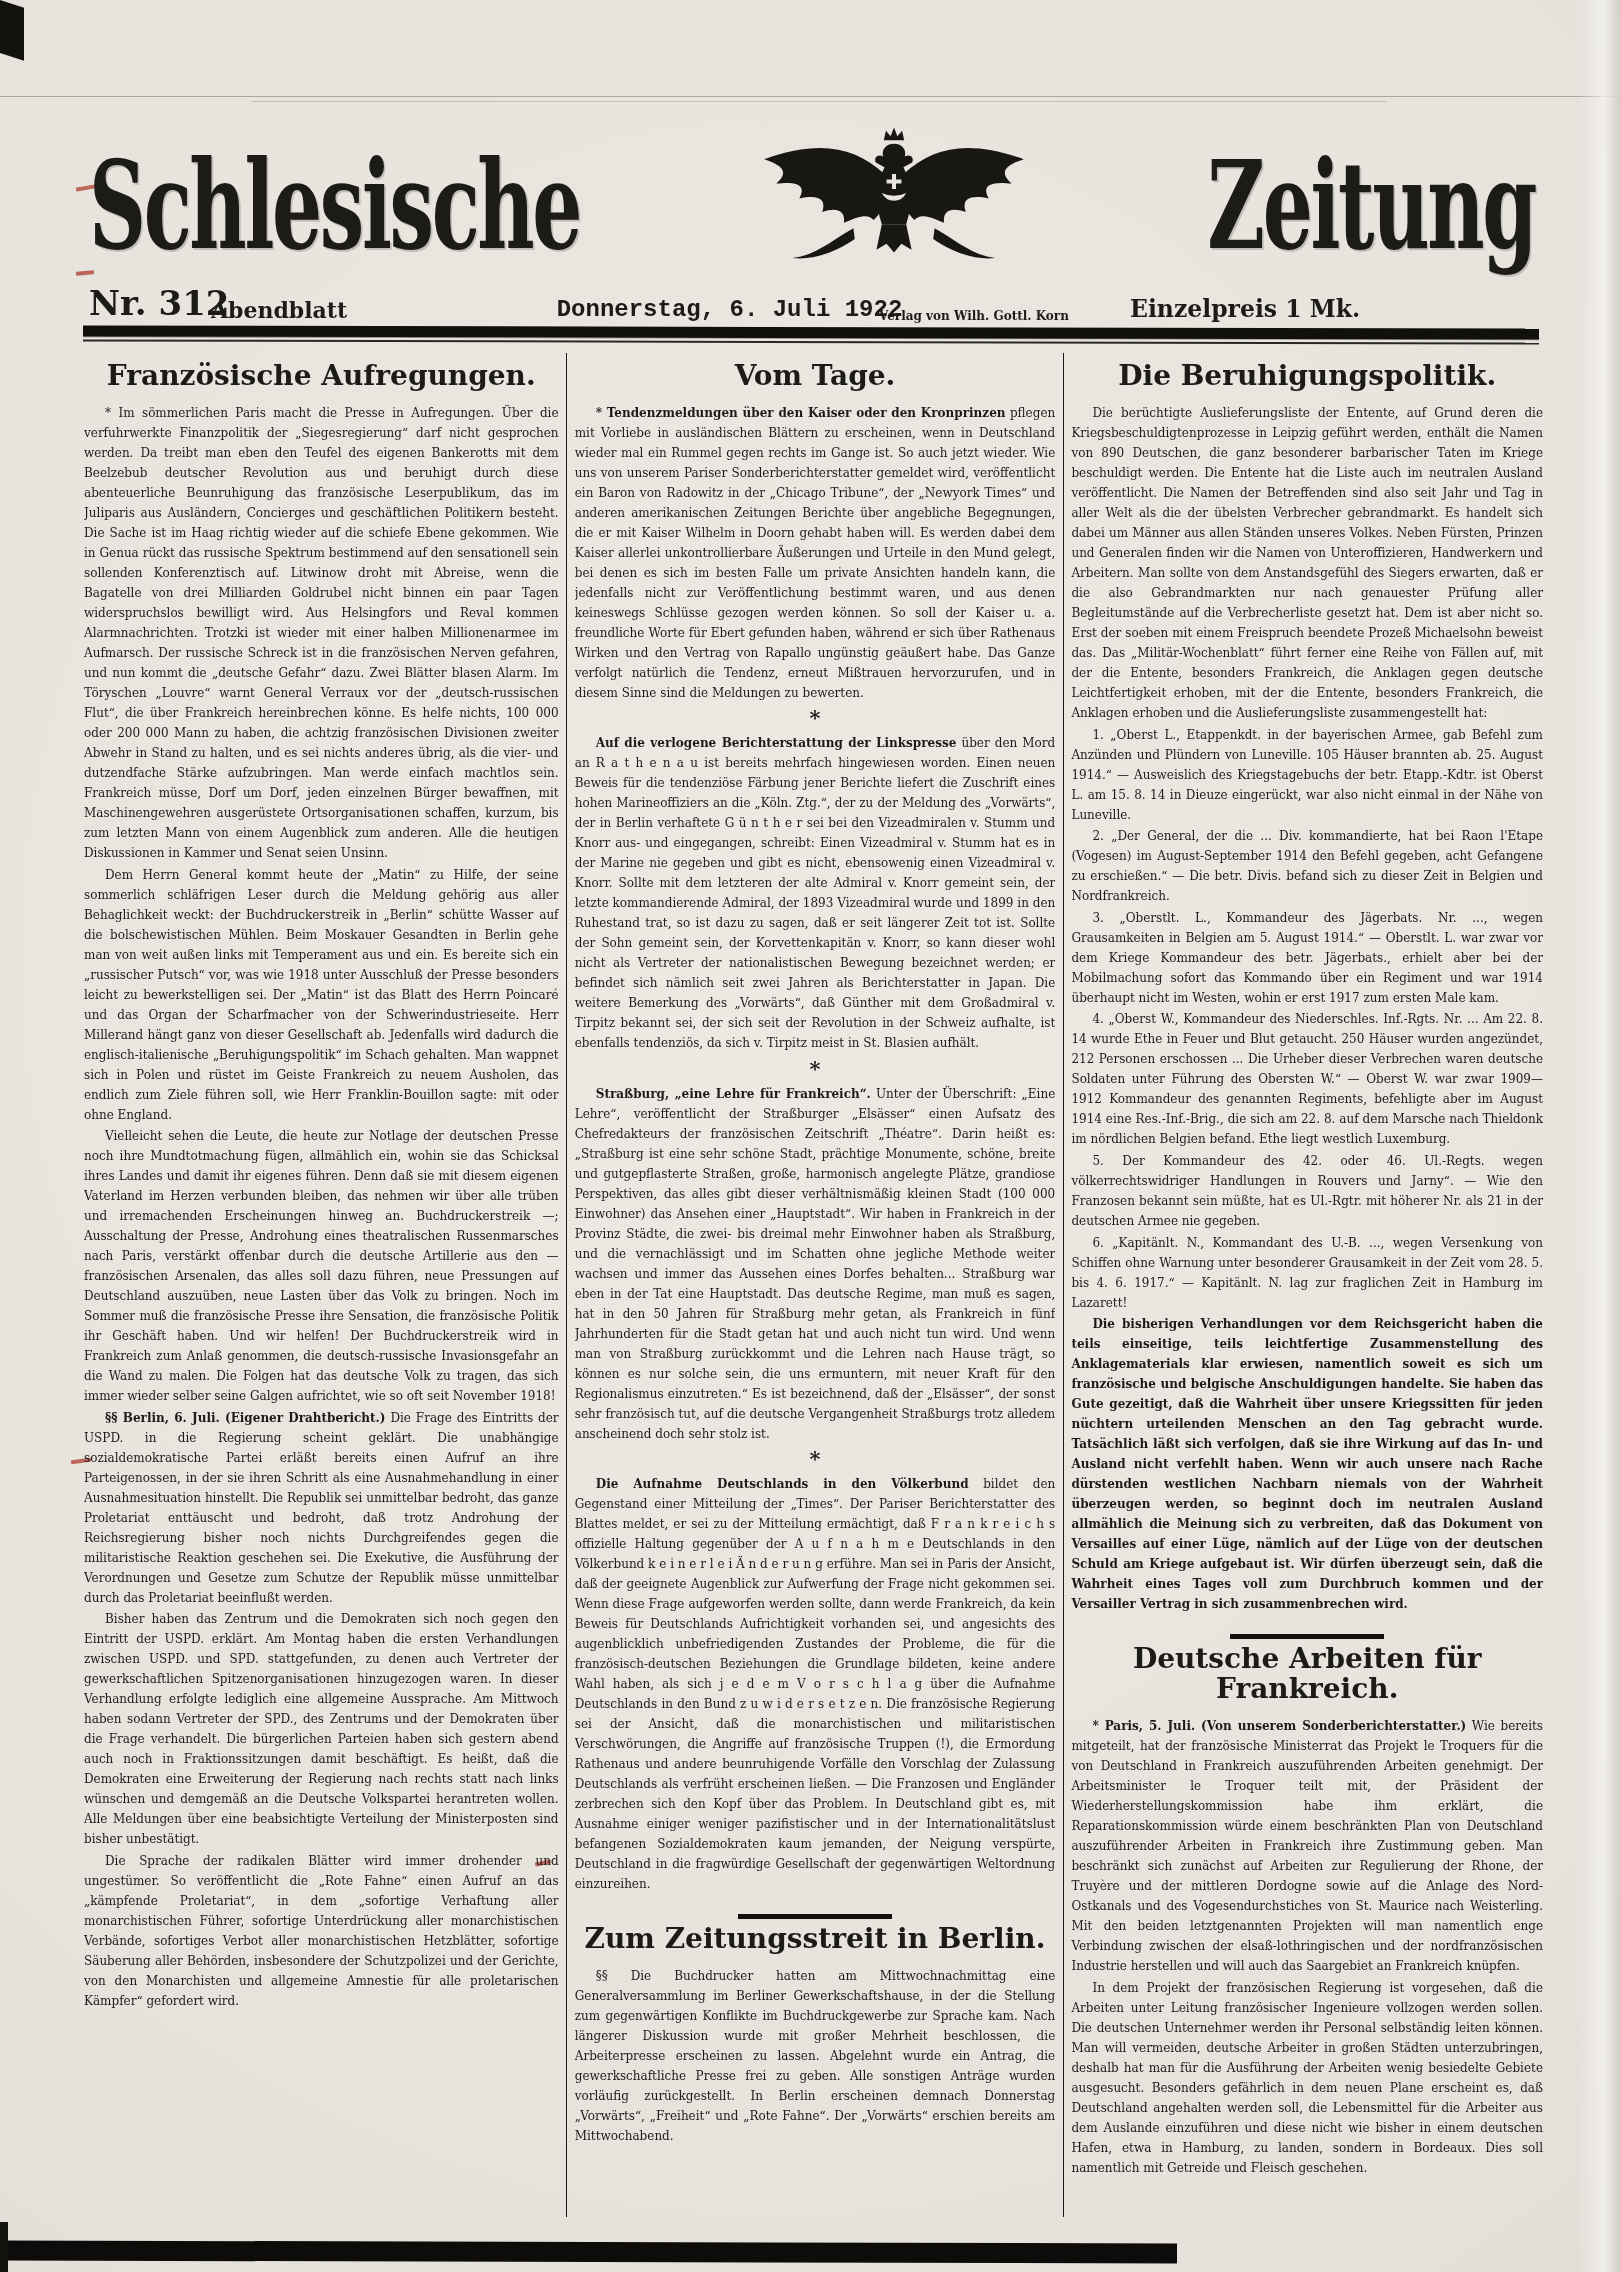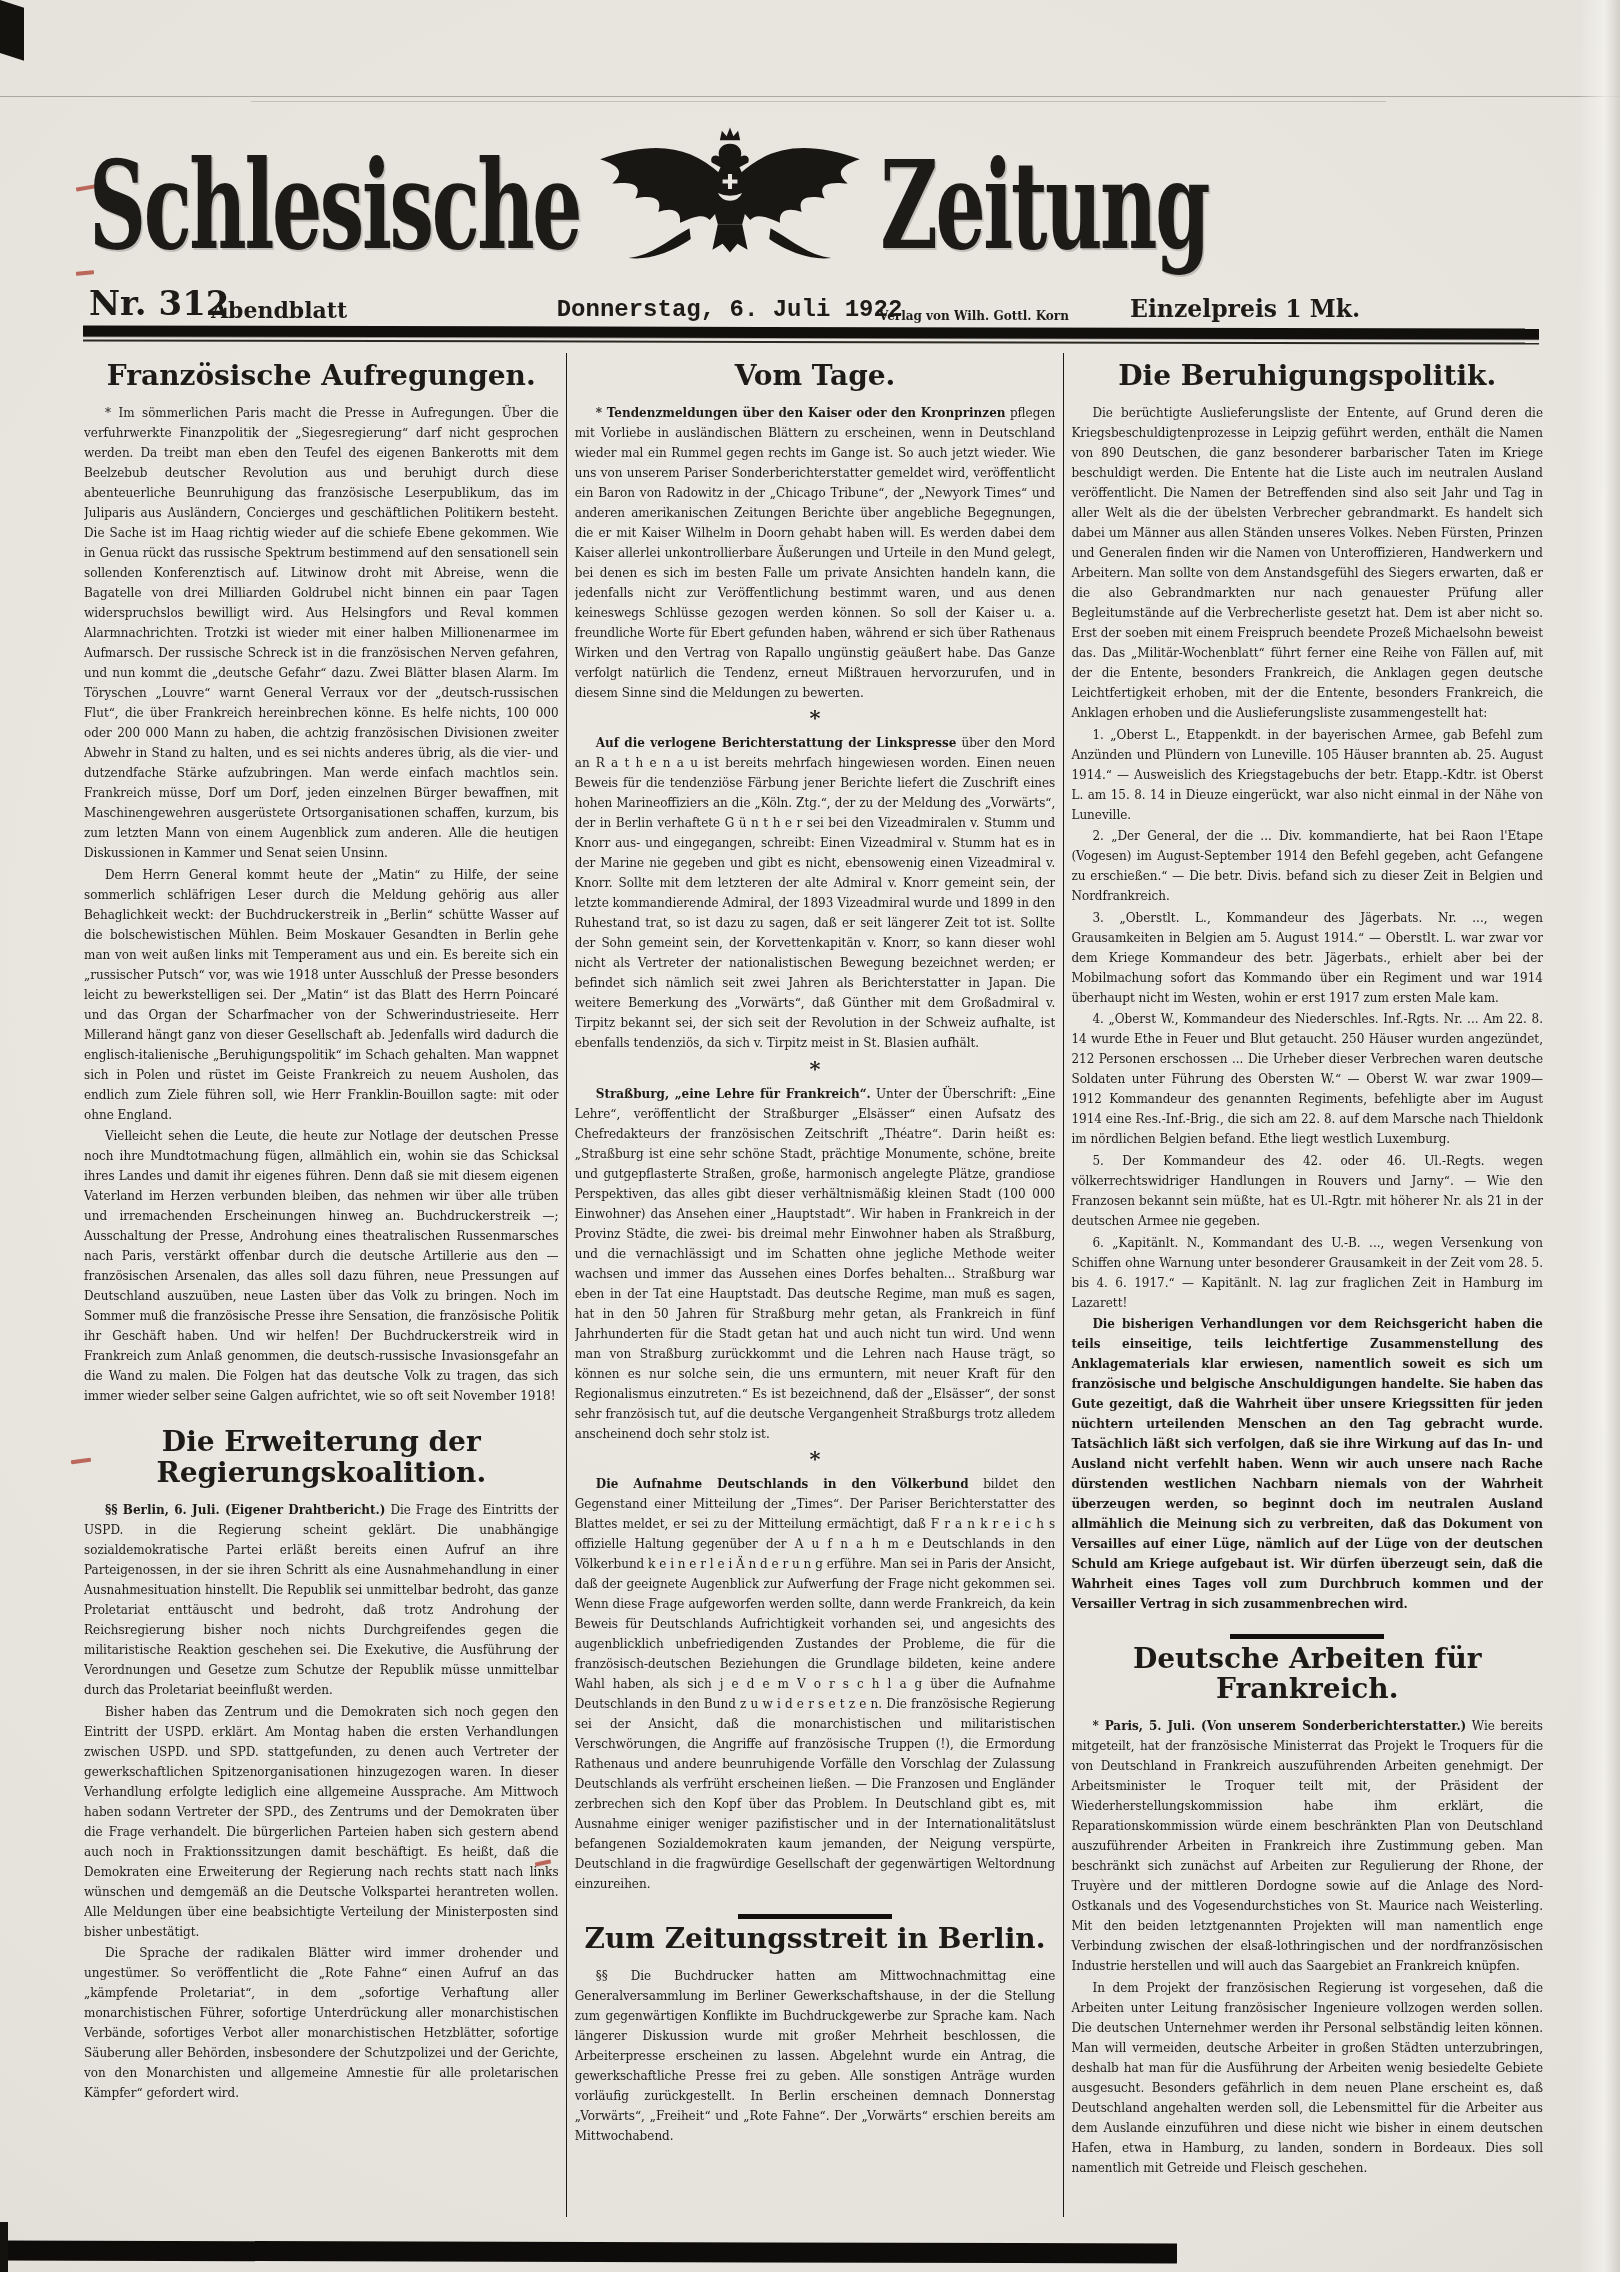--- a/index.html
+++ b/index.html
@@ -9,21 +9,21 @@
   
   .scratch{position:absolute;left:0;top:96px;width:1621px;height:0.8px;background:rgba(110,108,100,.5);}
   .scratch2{position:absolute;left:251px;top:101px;width:1135px;height:0.8px;background:rgba(130,128,120,.35);}
   .corner-mark{position:absolute;left:0;top:0;width:24px;height:53px;background:#14120f;transform:skewY(18deg);transform-origin:top left;}
   .bottom-bar{position:absolute;left:0;top:2242px;width:1177px;height:19.5px;background:#0e0c0a;transform:rotate(.15deg);}
   .bottom-nub{position:absolute;left:0;top:2222px;width:8px;height:50px;background:#14120f;}
   .right-edge{position:absolute;right:0;top:0;width:42px;height:2273px;background:linear-gradient(to right,rgba(255,255,255,0),rgba(244,242,236,.8) 60%,rgba(205,203,196,.9));}
   .redmark{position:absolute;background:#b0473a;opacity:.8;border-radius:0.8px;}
 
   
-  .masthead{position:absolute;left:81px;top:34px;width:1459px;height:243px;display:flex;align-items:flex-end;justify-content:flex-start;}
+  .masthead{position:absolute;left:81px;top:34px;width:1459px;height:243px;display:flex;align-items:flex-end;justify-content:space-between;}
   .mast-word{font-weight:bold;font-size:79px;letter-spacing:-2.4px;transform:scaleY(1.55);transform-origin:bottom;white-space:nowrap;
              text-shadow:1.6px 1.6px 0 rgba(20,18,14,.18);}
   .mast-left{margin-left:8px;}
   .mast-right{margin-right:4.9px;}
   .eagle-wrap{flex:0 0 auto;margin:0 8px -9.7px 8px;}
 
   
   .dateline{position:absolute;left:89px;top:282px;width:1443px;height:41px;}
   .dateline span{position:absolute;bottom:0;white-space:nowrap;}
   .dl-issue{left:0;font-size:34px;font-weight:bold;}
@@ -99,21 +99,20 @@
   <div class="rule-thin"></div>
 
   <div class="columns">
 
     <div class="col col1">
       <h2 class="headline">Französische Aufregungen.</h2>
       <p><strong class="lead"></strong><span>* Im sömmerlichen Paris macht die Presse in Aufregungen. Über die verfuhrwerkte Finanzpolitik der „Siegesregierung“ darf nicht gesprochen werden. Da treibt man eben den Teufel des eigenen Bankerotts mit dem Beelzebub deutscher Revolution aus und beruhigt durch diese abenteuerliche Beunruhigung das französische Leserpublikum, das im Juliparis aus Ausländern, Concierges und geschäftlichen Politikern besteht. Die Sache ist im Haag richtig wieder auf die schiefe Ebene gekommen. Wie in Genua rückt das russische Spektrum bestimmend auf den sensationell sein sollenden Konferenztisch auf. Litwinow droht mit Abreise, wenn die Bagatelle von drei Milliarden Goldrubel nicht binnen ein paar Tagen widerspruchslos bewilligt wird. Aus Helsingfors und Reval kommen Alarmnachrichten. Trotzki ist wieder mit einer halben Millionenarmee im Aufmarsch. Der russische Schreck ist in die französischen Nerven gefahren, und nun kommt die „deutsche Gefahr“ dazu. Zwei Blätter blasen Alarm. Im Töryschen „Louvre“ warnt General Verraux vor der „deutsch-russischen Flut“, die über Frankreich hereinbrechen könne. Es helfe nichts, 100 000 oder 200 000 Mann zu haben, die achtzig französischen Divisionen zweiter Abwehr in Stand zu halten, und es sei nichts anderes übrig, als die vier- und dutzendfache Stärke aufzubringen. Man werde einfach machtlos sein. Frankreich müsse, Dorf um Dorf, jeden einzelnen Bürger bewaffnen, mit Maschinengewehren ausgerüstete Ortsorganisationen schaffen, kurzum, bis zum letzten Mann von einem Augenblick zum anderen. Alle die heutigen Diskussionen in Kammer und Senat seien Unsinn.</span></p>
       <p><strong class="lead"></strong><span>Dem Herrn General kommt heute der „Matin“ zu Hilfe, der seine sommerlich schläfrigen Leser durch die Meldung gehörig aus aller Behaglichkeit weckt: der Buchdruckerstreik in „Berlin“ schütte Wasser auf die bolschewistischen Mühlen. Beim Moskauer Gesandten in Berlin gehe man von weit außen links mit Temperament aus und ein. Es bereite sich ein „russischer Putsch“ vor, was wie 1918 unter Ausschluß der Presse besonders leicht zu bewerkstelligen sei. Der „Matin“ ist das Blatt des Herrn Poincaré und das Organ der Scharfmacher von der Schwerindustrieseite. Herr Millerand hängt ganz von dieser Gesellschaft ab. Jedenfalls wird dadurch die englisch-italienische „Beruhigungspolitik“ im Schach gehalten. Man wappnet sich in Polen und rüstet im Geiste Frankreich zu neuem Ausholen, das endlich zum Ziele führen soll, wie Herr Franklin-Bouillon sagte: mit oder ohne England.</span></p>
       <p><strong class="lead"></strong><span>Vielleicht sehen die Leute, die heute zur Notlage der deutschen Presse noch ihre Mundtotmachung fügen, allmählich ein, wohin sie das Schicksal ihres Landes und damit ihr eigenes führen. Denn daß sie mit diesem eigenen Vaterland im Herzen verbunden bleiben, das nehmen wir über alle trüben und irremachenden Erscheinungen hinweg an. Buchdruckerstreik —; Ausschaltung der Presse, Androhung eines theatralischen Russenmarsches nach Paris, verstärkt offenbar durch die deutsche Artillerie aus den — französischen Arsenalen, das alles soll dazu führen, neue Pressungen auf Deutschland auszuüben, neue Lasten über das Volk zu bringen. Noch im Sommer muß die französische Presse ihre Sensation, die französische Politik ihr Geschäft haben. Und wir helfen! Der Buchdruckerstreik wird in Frankreich zum Anlaß genommen, die deutsch-russische Invasionsgefahr an die Wand zu malen. Die Folgen hat das deutsche Volk zu tragen, das sich immer wieder selber seine Galgen aufrichtet, wie so oft seit November 1918!</span></p>
 
-      <h2 class="headline second">Die Erweiterung der Regierungskoalition.</h2>
       <p><strong class="lead">§§ Berlin, 6. Juli. (Eigener Drahtbericht.)</strong><span> Die Frage des Eintritts der USPD. in die Regierung scheint geklärt. Die unabhängige sozialdemokratische Partei erläßt bereits einen Aufruf an ihre Parteigenossen, in der sie ihren Schritt als eine Ausnahmehandlung in einer Ausnahmesituation hinstellt. Die Republik sei unmittelbar bedroht, das ganze Proletariat enttäuscht und bedroht, daß trotz Androhung der Reichsregierung bisher noch nichts Durchgreifendes gegen die militaristische Reaktion geschehen sei. Die Exekutive, die Ausführung der Verordnungen und Gesetze zum Schutze der Republik müsse unmittelbar durch das Proletariat beeinflußt werden.</span></p>
       <p><strong class="lead"></strong><span>Bisher haben das Zentrum und die Demokraten sich noch gegen den Eintritt der USPD. erklärt. Am Montag haben die ersten Verhandlungen zwischen USPD. und SPD. stattgefunden, zu denen auch Vertreter der gewerkschaftlichen Spitzenorganisationen hinzugezogen waren. In dieser Verhandlung erfolgte lediglich eine allgemeine Aussprache. Am Mittwoch haben sodann Vertreter der SPD., des Zentrums und der Demokraten über die Frage verhandelt. Die bürgerlichen Parteien haben sich gestern abend auch noch in Fraktionssitzungen damit beschäftigt. Es heißt, daß die Demokraten eine Erweiterung der Regierung nach rechts statt nach links wünschen und demgemäß an die Deutsche Volkspartei herantreten wollen. Alle Meldungen über eine beabsichtigte Verteilung der Ministerposten sind bisher unbestätigt.</span></p>
       <p><strong class="lead"></strong><span>Die Sprache der radikalen Blätter wird immer drohender und ungestümer. So veröffentlicht die „Rote Fahne“ einen Aufruf an das „kämpfende Proletariat“, in dem „sofortige Verhaftung aller monarchistischen Führer, sofortige Unterdrückung aller monarchistischen Verbände, sofortiges Verbot aller monarchistischen Hetzblätter, sofortige Säuberung aller Behörden, insbesondere der Schutzpolizei und der Gerichte, von den Monarchisten und allgemeine Amnestie für alle proletarischen Kämpfer“ gefordert wird.</span></p>
 
     </div>
 
     <div class="vrule"></div>
 
     <div class="col col2">
       <h2 class="headline">Vom Tage.</h2>

